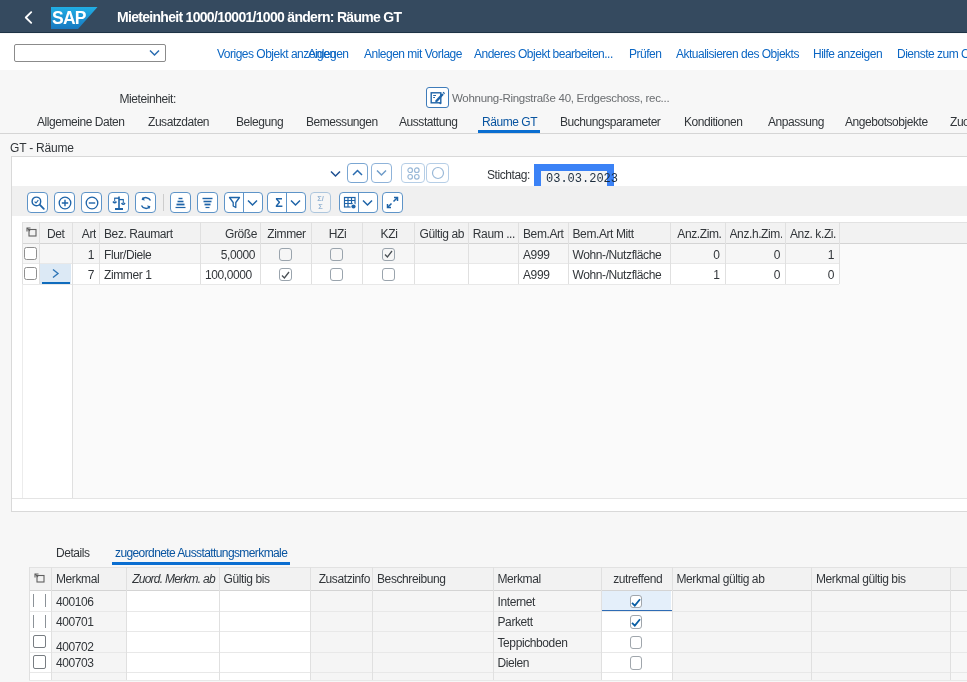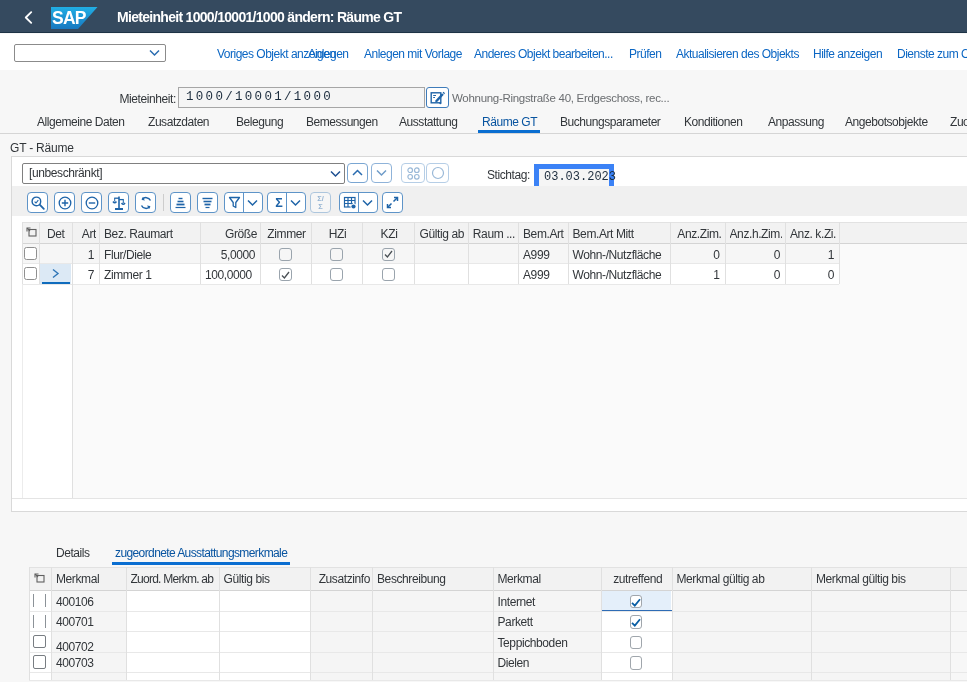--- a/index.html
+++ b/index.html
@@ -42,21 +42,20 @@
     </svg>
   <div class="lnk abs" style="left:176px;top:47px;margin-left:41px;">Voriges Objekt anzeigen</div>
   <div class="lnk abs" style="left:308px;top:47px;">Anlegen</div>
   <div class="lnk abs" style="left:364px;top:47px;">Anlegen mit Vorlage</div>
   <div class="lnk abs" style="left:474px;top:47px;">Anderes Objekt bearbeiten...</div>
   <div class="lnk abs" style="left:629px;top:47px;">Prüfen</div>
   <div class="lnk abs" style="left:676px;top:47px;">Aktualisieren des Objekts</div>
   <div class="lnk abs" style="left:813px;top:47px;">Hilfe anzeigen</div>
   <div class="lnk abs" style="left:897px;top:47px;">Dienste zum Objekt</div>
   <div class="abs ct" style="left:96px;top:92px;width:80px;text-align:right;">Mieteinheit:</div>
-  <div class="abs mono" style="left:178px;top:87px;width:247px;height:21px;background:#f5f5f5;border:1px solid #a6a6a6;font-size:12.5px;letter-spacing:2.3px;color:#1d2d3e;line-height:19px;padding-left:7px;overflow:hidden;">1000/10001/1000</div>
   <div class="abs" style="left:426px;top:87px;width:23px;height:21px;background:#fff;border:1px solid #3f7cba;border-radius:3px;"></div>
   <svg class="abs" style="left:430px;top:90px;" width="16" height="16" viewBox="0 0 16 16">
     <rect x="1.2" y="2.8" width="9.6" height="10" fill="none" stroke="#1f64a8" stroke-width="1.4"></rect>
     <path d="M3.2 5.5 L6 5.5 M3.2 7.5 L5 7.5" stroke="#1f64a8" stroke-width="1.1"></path>
     <path d="M5.6 10.2 L12 3.2 L13.8 4.8 L7.4 11.8 L5.2 12.3 Z" fill="#1f64a8"></path>
     <path d="M12.6 2.6 L13.6 1.8 L15 3.2 L14.2 4.2 Z" fill="#1f64a8"></path>
     <circle cx="10.3" cy="13.2" r="1" fill="#1f64a8"></circle>
     </svg>
   <div class="abs" style="left:452px;top:92px;font-size:11.5px;letter-spacing:-0.3px;color:#6a6d70;white-space:nowrap;">Wohnung-Ringstraße 40, Erdgeschoss, rec...</div>
   <div class="hline" style="left:0;top:132.5px;width:967px;background:#d5d5d5;"></div>
@@ -67,21 +66,20 @@
   <div class="tab abs" style="top:115px;left:399px;">Ausstattung</div>
   <div class="tab abs" style="top:115px;left:482px;color:#0854a0;">Räume GT</div>
   <div class="tab abs" style="top:115px;left:560px;">Buchungsparameter</div>
   <div class="tab abs" style="top:115px;left:684px;">Konditionen</div>
   <div class="tab abs" style="top:115px;left:768px;">Anpassung</div>
   <div class="tab abs" style="top:115px;left:845px;">Angebotsobjekte</div>
   <div class="tab abs" style="top:115px;left:950px;">Zuordnung</div>
   <div class="abs" style="left:478px;top:130px;width:62px;height:3px;background:#0a6ed1;"></div>
   <div class="abs" style="left:10px;top:141px;font-size:12px;letter-spacing:-0.2px;color:#32363a;">GT - Räume</div>
   <div class="abs" style="left:11px;top:156px;width:956px;height:355px;background:#fff;border:1px solid #d9d9d9;border-right:none;"></div>
-  <div class="abs ct" style="left:22px;top:163px;width:323px;height:21px;background:#fff;border:1px solid #808080;border-radius:2px;line-height:19px;padding-left:6px;">[unbeschränkt]</div>
   <svg class="abs" style="left:330px;top:170px;" width="11" height="8" viewBox="0 0 11 8">
     <path d="M1 1.5 L5.5 6 L10 1.5" fill="none" stroke="#1d4f91" stroke-width="1.5"></path>
     </svg>
   <div class="tbtn" style="left:347px;top:163px;width:21px;height:20px;border-color:#7aa6d2;"></div>
   <svg class="abs" style="left:352px;top:169px;" width="11" height="8" viewBox="0 0 11 8">
     <path d="M1 6 L5.5 1.5 L10 6" fill="none" stroke="#2a6cb0" stroke-width="1.5"></path>
     </svg>
   <div class="tbtn" style="left:371px;top:163px;width:21px;height:20px;border-color:#8fb3d9;"></div>
   <svg class="abs" style="left:376px;top:169px;" width="11" height="8" viewBox="0 0 11 8">
     <path d="M1 1.5 L5.5 6 L10 1.5" fill="none" stroke="#6f9cc9" stroke-width="1.5"></path>
@@ -91,21 +89,21 @@
     <circle cx="3.2" cy="3.2" r="2.3" fill="none" stroke="#1f64a8" stroke-width="1.2"></circle>
     <circle cx="9.8" cy="3.2" r="2.3" fill="none" stroke="#1f64a8" stroke-width="1.2"></circle>
     <circle cx="3.2" cy="9.8" r="2.3" fill="none" stroke="#1f64a8" stroke-width="1.2"></circle>
     <circle cx="9.8" cy="9.8" r="2.3" fill="none" stroke="#1f64a8" stroke-width="1.2"></circle>
     </svg>
   <div class="tbtn" style="left:426px;top:163px;width:23px;height:20px;opacity:0.45;"></div>
   <svg class="abs" style="left:431px;top:166px;opacity:0.45;" width="14" height="14" viewBox="0 0 14 14">
     <circle cx="7" cy="7" r="5.5" fill="none" stroke="#1f64a8" stroke-width="1.2"></circle>
     </svg>
   <div class="abs ct" style="left:450px;top:168px;width:80px;text-align:right;">Stichtag:</div>
-  <div class="abs mono" style="left:534px;top:164px;width:80px;height:33px;background:#f5f5f5;border:5px solid #3b82f6;font-size:12px;color:#1d2d3e;line-height:17px;padding-left:5px;">03.03.2023</div>
+  <div class="abs mono" style="left:534px;top:164px;width:80px;height:33px;background:#f5f5f5;border:7px solid #3b82f6;font-size:12px;color:#1d2d3e;line-height:17px;padding-left:5px;">03.03.2023</div>
   <div class="abs" style="left:12px;top:186px;width:955px;height:30px;background:#f0f0f0;"></div>
   <div class="tbtn" style="left:27px;top:192px;width:21px;height:21px;"></div>
   <svg class="abs" style="left:31px;top:196px;" width="14" height="14" viewBox="0 0 14 14">
       <circle cx="5.4" cy="5.4" r="4.3" fill="none" stroke="#1f64a8" stroke-width="1.4"></circle>
       <path d="M8.7 8.7 L12.8 12.8" stroke="#1f64a8" stroke-width="1.8" stroke-linecap="round"></path>
       <path d="M3.6 5.6 L5 7 L7.3 4.2" fill="none" stroke="#1f64a8" stroke-width="1.1"></path>
     </svg>
   <div class="tbtn" style="left:54px;top:192px;width:21px;height:21px;"></div>
   <svg class="abs" style="left:58px;top:196px;" width="14" height="14" viewBox="0 0 14 14">
       <circle cx="7" cy="7" r="5.8" fill="none" stroke="#1f64a8" stroke-width="1.3"></circle>
@@ -300,21 +298,21 @@
   <div class="vline" style="left:601px;top:567px;height:113px;background:#e0e0e0;"></div>
   <div class="vline" style="left:671.5px;top:567px;height:113px;background:#e0e0e0;"></div>
   <div class="vline" style="left:811px;top:567px;height:113px;background:#e0e0e0;"></div>
   <div class="vline" style="left:949.5px;top:567px;height:113px;background:#e0e0e0;"></div>
   <svg class="abs" style="left:34px;top:572.5px;" width="11" height="10" viewBox="0 0 11 10">
     <rect x="3" y="2.5" width="7" height="6.5" fill="none" stroke="#606060" stroke-width="1.1"></rect>
     <path d="M1 4.5 L1 1 L4.5 1" fill="none" stroke="#606060" stroke-width="1.1"></path>
     <path d="M1.2 1.2 L4 4" stroke="#606060" stroke-width="1.1"></path>
     </svg>
   <div class="abs ct" style="left:56px;top:571.5px;width:67.5px;text-align:left;overflow:hidden;">Merkmal</div>
-  <div class="abs ct" style="left:130.5px;top:571.5px;width:86.0px;text-align:left;overflow:hidden;letter-spacing:-0.75px;">Zuord. Merkm. ab</div>
+  <div class="abs ct" style="left:130.5px;top:571.5px;width:86.0px;text-align:center;overflow:hidden;letter-spacing:-0.75px;font-style:italic;">Zuord. Merkm. ab</div>
   <div class="abs ct" style="left:223.5px;top:571.5px;width:84.5px;text-align:left;overflow:hidden;">Gültig bis</div>
   <div class="abs ct" style="left:315px;top:571.5px;width:55px;text-align:right;overflow:hidden;">Zusatzinfo</div>
   <div class="abs ct" style="left:377px;top:571.5px;width:113.5px;text-align:left;overflow:hidden;">Beschreibung</div>
   <div class="abs ct" style="left:497.5px;top:571.5px;width:101.5px;text-align:left;overflow:hidden;">Merkmal</div>
   <div class="abs ct" style="left:606px;top:571.5px;width:63.5px;text-align:center;overflow:hidden;">zutreffend</div>
   <div class="abs ct" style="left:676.5px;top:571.5px;width:132.5px;text-align:left;overflow:hidden;">Merkmal gültig ab</div>
   <div class="abs ct" style="left:816px;top:571.5px;width:131.5px;text-align:left;overflow:hidden;">Merkmal gültig bis</div>
   <div class="vline" style="left:33px;top:594px;height:13px;background:#8c9298;"></div>
   <div class="vline" style="left:45px;top:594px;height:13px;background:#8c9298;"></div>
   <div class="abs ct" style="left:56px;top:594.5px;">400106</div>

